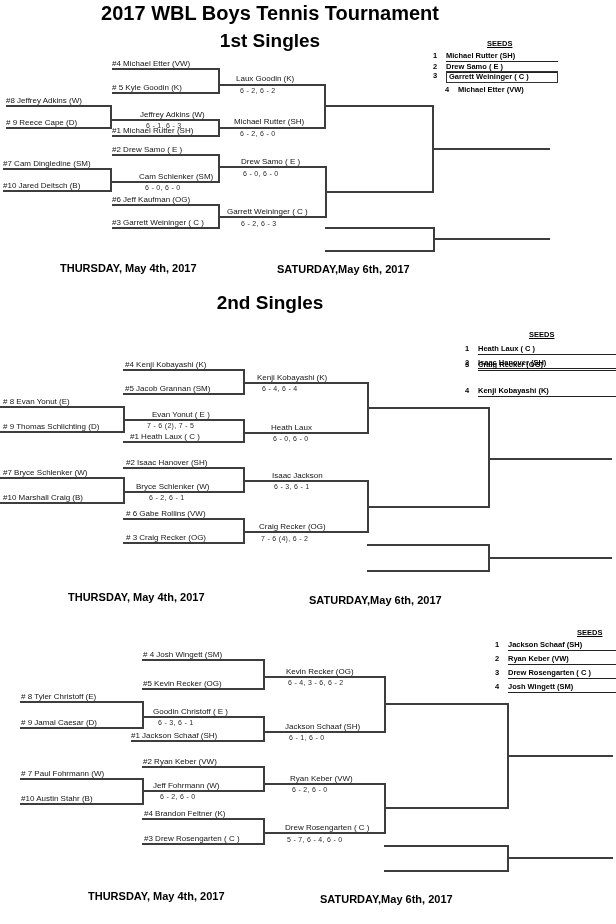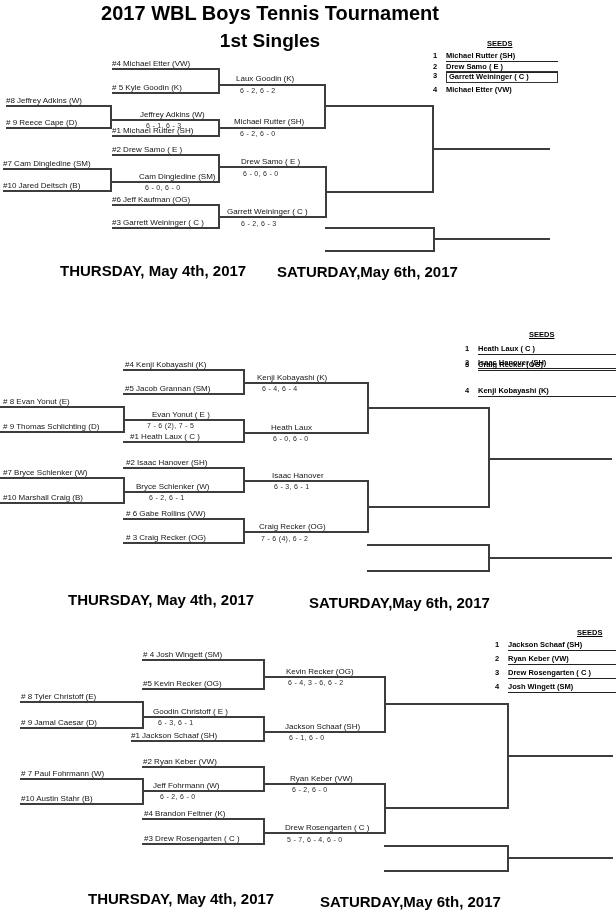--- a/index.html
+++ b/index.html
@@ -3,41 +3,42 @@
 <meta charset="utf-8">
 <style>
   html,body{margin:0;padding:0;background:#fff;}
   .page{position:relative;width:616px;height:924px;background:#ffffff;overflow:hidden;
         font-family:"Liberation Sans", sans-serif;color:#111;}
   .ttl{position:absolute;left:0;width:540px;text-align:center;font-weight:bold;color:#000;white-space:nowrap;}
   .hl{position:absolute;height:2px;background:#3d3d3d;}
   .vl{position:absolute;width:2px;background:#3d3d3d;}
   .nm{position:absolute;font-size:8px;line-height:9px;white-space:nowrap;color:#151515;}
   .sc{position:absolute;font-size:7px;line-height:8px;white-space:nowrap;color:#2a2a2a;letter-spacing:.3px;}
-  .date{position:absolute;font-size:15px;font-weight:bold;white-space:nowrap;color:#000;}
+  .date{position:absolute;font-size:11px;font-weight:bold;white-space:nowrap;color:#000;}
   .seeds-h{position:absolute;font-size:7.5px;font-weight:bold;text-decoration:underline;color:#000;}
   .seedrow{position:absolute;font-size:7.5px;font-weight:bold;white-space:nowrap;color:#000;}
   .seedrow .rk{display:inline-block;width:13px;vertical-align:top;}
   .seedrow .sn{display:inline-block;padding-bottom:1px;}
   .u{border-bottom:1px solid #222;}
   .bx{border:1px solid #333;padding:0 2px 1px 2px;}
 </style>
 </head>
 <body>
 
 <div class="page">
 
   <div class="ttl" style="top:2px;font-size:20px">2017 WBL Boys Tennis Tournament</div>
   <div class="ttl" style="top:30px;font-size:19px">1st Singles</div>
+  <div class="ttl" style="top:292px;font-size:19px">2nd Singles</div>
 
   <div class="seeds-h" style="left:487px;top:39px">SEEDS</div>
   <div class="seedrow" style="left:433px;top:51px"><span class="rk">1</span><span class="sn u" style="width:112px">Michael Rutter (SH)</span></div>
   <div class="seedrow" style="left:433px;top:62px"><span class="rk">2</span><span class="sn u" style="width:112px">Drew Samo ( E )</span></div>
   <div class="seedrow" style="left:433px;top:71px"><span class="rk">3</span><span class="sn bx" style="width:106px">Garrett Weininger ( C )</span></div>
-  <div class="seedrow" style="left:433px;top:85px"><span class="rk">4</span><span class="sn" style="width:112px">Michael Etter (VW)</span></div>
+  <div class="seedrow" style="left:445px;top:85px"><span class="rk">4</span><span class="sn" style="width:112px">Michael Etter (VW)</span></div>
 
   <i class="hl" style="left:112px;top:68px;width:106px"></i>
   <i class="hl" style="left:112px;top:92px;width:106px"></i>
   <i class="vl" style="left:218px;top:68px;height:26px"></i>
   <i class="hl" style="left:6px;top:105px;width:104px"></i>
   <i class="hl" style="left:6px;top:127px;width:104px"></i>
   <i class="vl" style="left:110px;top:105px;height:24px"></i>
   <i class="hl" style="left:110px;top:119px;width:108px"></i>
   <i class="hl" style="left:112px;top:135px;width:106px"></i>
   <i class="vl" style="left:218px;top:119px;height:18px"></i>
@@ -72,21 +73,21 @@
   <div class="nm" style="left:6px;top:96px">#8 Jeffrey Adkins (W)</div>
   <div class="nm" style="left:6px;top:118px"># 9 Reece Cape (D)</div>
   <div class="nm" style="left:140px;top:110px">Jeffrey Adkins (W)</div>
   <div class="sc" style="left:146px;top:122px">6 - 1, 6 - 3</div>
   <div class="nm" style="left:112px;top:126px">#1 Michael Rutter (SH)</div>
   <div class="nm" style="left:234px;top:117px">Michael Rutter (SH)</div>
   <div class="sc" style="left:240px;top:130px">6 - 2, 6 - 0</div>
   <div class="nm" style="left:112px;top:145px">#2 Drew Samo ( E )</div>
   <div class="nm" style="left:3px;top:159px">#7 Cam Dingledine (SM)</div>
   <div class="nm" style="left:3px;top:181px">#10 Jared Deitsch (B)</div>
-  <div class="nm" style="left:139px;top:172px">Cam Dingledine (SM)</div>
+  <div class="nm" style="left:139px;top:172px">Cam Schlenker (SM)</div>
   <div class="sc" style="left:145px;top:184px">6 - 0, 6 - 0</div>
   <div class="nm" style="left:241px;top:157px">Drew Samo ( E )</div>
   <div class="sc" style="left:243px;top:170px">6 - 0, 6 - 0</div>
   <div class="nm" style="left:112px;top:195px">#6 Jeff Kaufman (OG)</div>
   <div class="nm" style="left:112px;top:218px">#3 Garrett Weininger ( C )</div>
   <div class="nm" style="left:227px;top:207px">Garrett Weininger ( C )</div>
   <div class="sc" style="left:241px;top:220px">6 - 2, 6 - 3</div>
   <div class="date" style="left:60px;top:262px">THURSDAY, May 4th, 2017</div>
   <div class="date" style="left:277px;top:263px">SATURDAY,May 6th, 2017</div>
 
@@ -138,21 +139,21 @@
   <div class="nm" style="left:152px;top:410px">Evan Yonut ( E )</div>
   <div class="sc" style="left:147px;top:422px">7 - 6 (2), 7 - 5</div>
   <div class="nm" style="left:130px;top:432px">#1 Heath Laux ( C )</div>
   <div class="nm" style="left:271px;top:423px">Heath Laux</div>
   <div class="sc" style="left:273px;top:435px">6 - 0, 6 - 0</div>
   <div class="nm" style="left:126px;top:458px">#2 Isaac Hanover (SH)</div>
   <div class="nm" style="left:3px;top:468px">#7 Bryce Schlenker (W)</div>
   <div class="nm" style="left:3px;top:493px">#10 Marshall Craig (B)</div>
   <div class="nm" style="left:136px;top:482px">Bryce Schlenker (W)</div>
   <div class="sc" style="left:149px;top:494px">6 - 2, 6 - 1</div>
-  <div class="nm" style="left:272px;top:471px">Isaac Hanover</div>
+  <div class="nm" style="left:272px;top:471px">Isaac Jackson</div>
   <div class="sc" style="left:274px;top:483px">6 - 3, 6 - 1</div>
   <div class="nm" style="left:126px;top:509px"># 6  Gabe Rollins (VW)</div>
   <div class="nm" style="left:126px;top:533px"># 3 Craig Recker (OG)</div>
   <div class="nm" style="left:259px;top:522px">Craig Recker (OG)</div>
   <div class="sc" style="left:261px;top:535px">7 - 6 (4), 6 - 2</div>
   <div class="date" style="left:68px;top:591px">THURSDAY, May 4th, 2017</div>
   <div class="date" style="left:309px;top:594px">SATURDAY,May 6th, 2017</div>
 
   <div class="seeds-h" style="left:577px;top:628px">SEEDS</div>
   <div class="seedrow" style="left:495px;top:640px"><span class="rk">1</span><span class="sn u" style="width:110px">Jackson Schaaf (SH)</span></div>

